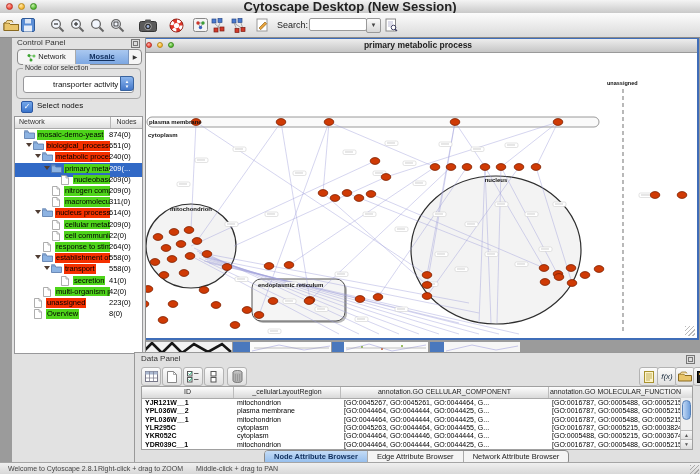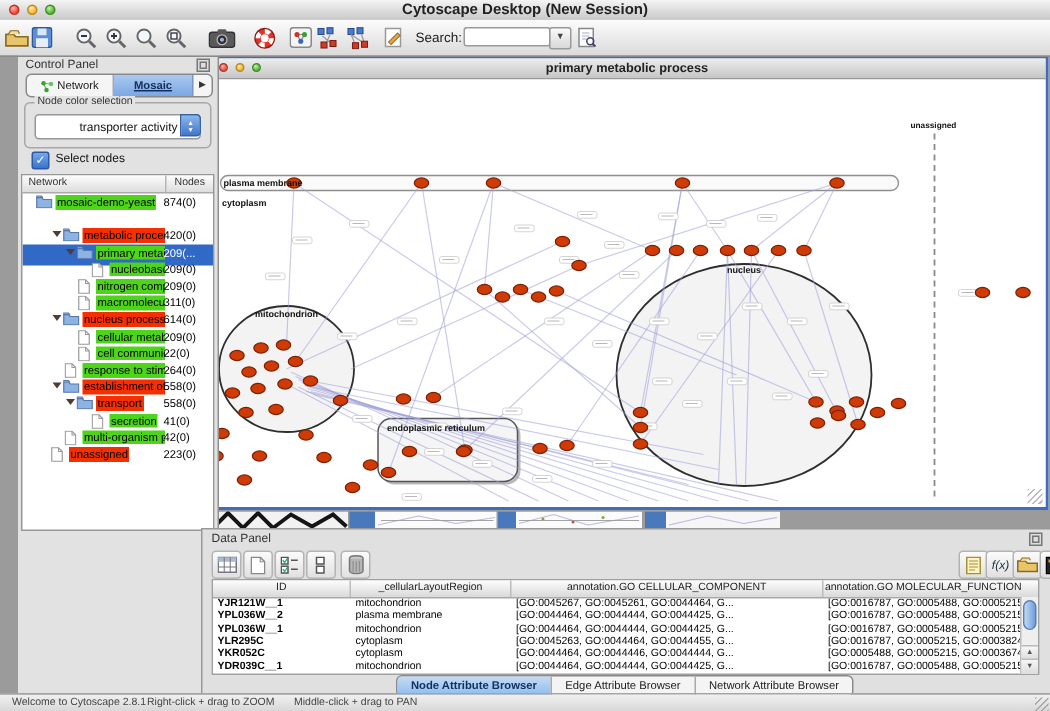--- a/index.html
+++ b/index.html
@@ -4,21 +4,21 @@
 <style>
   html,body{margin:0;padding:0;}
   .screen{position:relative;width:700px;height:474px;background:#9b9b9b;font-family:"Liberation Sans",sans-serif;overflow:hidden;-webkit-font-smoothing:antialiased;}
   svg text{font-family:"Liberation Sans",sans-serif;}
   
   .titlebar{position:absolute;left:0;top:0;width:700px;height:13px;background:linear-gradient(#f4f4f4,#c9c9c9);border-bottom:1px solid #8e8e8e;z-index:40;}
   .tl{position:absolute;top:3px;width:7px;height:7px;border-radius:50%;box-sizing:border-box;}
   .tl-red{left:6px;background:radial-gradient(circle at 35% 30%,#ffb3ab,#f04a3a 70%);border:1px solid #ba3126;}
   .tl-yellow{left:18px;background:radial-gradient(circle at 35% 30%,#ffe9a8,#f5b42e 70%);border:1px solid #b98a1e;}
   .tl-green{left:30px;background:radial-gradient(circle at 35% 30%,#c4f2a9,#53b92e 70%);border:1px solid #3e8c22;}
-  .titlebar .title{position:absolute;left:0;right:0;top:0;text-align:center;font-size:10px;font-weight:bold;color:#222;line-height:13px;}
+  .titlebar .title{position:absolute;left:0;right:0;top:0;text-align:center;font-size:13px;font-weight:bold;color:#222;line-height:13px;}
   
   .toolbar{position:absolute;left:0;top:13px;width:700px;height:24px;background:linear-gradient(#fcfcfc,#dadada);border-bottom:1px solid #8a8a8a;z-index:40;}
   .tb-btn{position:absolute;top:3px;height:18px;display:flex;align-items:center;justify-content:center;cursor:default;}
   .search-label{position:absolute;left:277px;top:0;font-size:9px;color:#222;line-height:24px;}
   .search-input{position:absolute;left:309px;top:5px;width:52px;height:11px;border:1px solid #9a9a9a;border-radius:2px;font-size:8px;padding:0 2px;background:#fff;}
   .search-drop{position:absolute;left:366px;top:5px;width:13px;height:13px;background:linear-gradient(#fafafa,#d8d8d8);border:1px solid #999;border-radius:2px;font-size:6px;line-height:13px;text-align:center;color:#444;}
   
   .control-panel{position:absolute;left:12px;top:37px;width:134px;height:425px;background:#e2e2e2;border-right:1px solid #8f8f8f;box-sizing:border-box;z-index:30;}
   .cp-title{position:absolute;left:5px;top:1px;font-size:8px;color:#333;}
   .float-icon{position:absolute;right:5px;top:2px;width:7px;height:7px;border:1px solid #777;background:#ddd;}
@@ -457,28 +457,37 @@
       </div>
       <div id="tree-rows">
           <div class="trow" style="top:0.0px">
             <svg class="ticon" style="left:9px" width="11" height="9" viewBox="0 0 11 9">
               <path d="M0.5,1.5 v-0.8 h3.2 l0.9,1" fill="#a8c6ea" stroke="#5577aa" stroke-width="0.7"></path>
               <path d="M0.5,1.8 h3.4 l1,1.2 h5.6 v5.5 h-10 z" fill="#8db3e2" stroke="#5577aa" stroke-width="0.8"></path>
             </svg>
             <span class="tlabel hl-green" style="left:22px;max-width:71px">mosaic-demo-yeast</span>
             <span class="tnodes">874(0)</span>
           </div>
+          <div class="trow" style="top:11.2px">
+            <span class="tri" style="left:11px"></span>
+            <svg class="ticon" style="left:18px" width="11" height="9" viewBox="0 0 11 9">
+              <path d="M0.5,1.5 v-0.8 h3.2 l0.9,1" fill="#a8c6ea" stroke="#5577aa" stroke-width="0.7"></path>
+              <path d="M0.5,1.8 h3.4 l1,1.2 h5.6 v5.5 h-10 z" fill="#8db3e2" stroke="#5577aa" stroke-width="0.8"></path>
+            </svg>
+            <span class="tlabel hl-red" style="left:31px;max-width:62px">biological_process</span>
+            <span class="tnodes">651(0)</span>
+          </div>
           <div class="trow" style="top:22.4px">
             <span class="tri" style="left:20px"></span>
             <svg class="ticon" style="left:27px" width="11" height="9" viewBox="0 0 11 9">
               <path d="M0.5,1.5 v-0.8 h3.2 l0.9,1" fill="#a8c6ea" stroke="#5577aa" stroke-width="0.7"></path>
               <path d="M0.5,1.8 h3.4 l1,1.2 h5.6 v5.5 h-10 z" fill="#8db3e2" stroke="#5577aa" stroke-width="0.8"></path>
             </svg>
             <span class="tlabel hl-red" style="left:40px;max-width:53px">metabolic process</span>
-            <span class="tnodes">420(0)</span>
+            <span class="tnodes">240(0)</span>
           </div>
           <div class="trow sel" style="top:33.6px">
             <span class="tri" style="left:29px"></span>
             <svg class="ticon" style="left:36px" width="11" height="9" viewBox="0 0 11 9">
               <path d="M0.5,1.5 v-0.8 h3.2 l0.9,1" fill="#a8c6ea" stroke="#5577aa" stroke-width="0.7"></path>
               <path d="M0.5,1.8 h3.4 l1,1.2 h5.6 v5.5 h-10 z" fill="#8db3e2" stroke="#5577aa" stroke-width="0.8"></path>
             </svg>
             <span class="tlabel hl-green" style="left:49px;max-width:44px">primary metabo</span>
             <span class="tnodes">209(...</span>
           </div>
@@ -573,20 +582,28 @@
             <span class="tlabel hl-green" style="left:40px;max-width:53px">multi-organism pro</span>
             <span class="tnodes">42(0)</span>
           </div>
           <div class="trow" style="top:168.0px">
             <svg class="ticon" style="left:19px" width="8" height="10" viewBox="0 0 8 10">
               <path d="M0.5,0.5 h4.5 l2.5,2.5 v6.5 h-7 z" fill="#fff" stroke="#999" stroke-width="0.8"></path>
               <path d="M5,0.5 v2.5 h2.5" fill="none" stroke="#999" stroke-width="0.7"></path>
             </svg>
             <span class="tlabel hl-red" style="left:31px;max-width:62px">unassigned</span>
             <span class="tnodes">223(0)</span>
+          </div>
+          <div class="trow" style="top:179.2px">
+            <svg class="ticon" style="left:19px" width="8" height="10" viewBox="0 0 8 10">
+              <path d="M0.5,0.5 h4.5 l2.5,2.5 v6.5 h-7 z" fill="#fff" stroke="#999" stroke-width="0.8"></path>
+              <path d="M5,0.5 v2.5 h2.5" fill="none" stroke="#999" stroke-width="0.7"></path>
+            </svg>
+            <span class="tlabel hl-green" style="left:31px;max-width:62px">Overview</span>
+            <span class="tnodes">8(0)</span>
           </div>
         </div>
     </div>
   </div>
 
   <div class="data-panel">
     <div class="dp-title">Data Panel</div>
     <div class="float-icon"></div>
     <div class="dpbtn" style="left:6px">
         <svg width="13" height="11">

